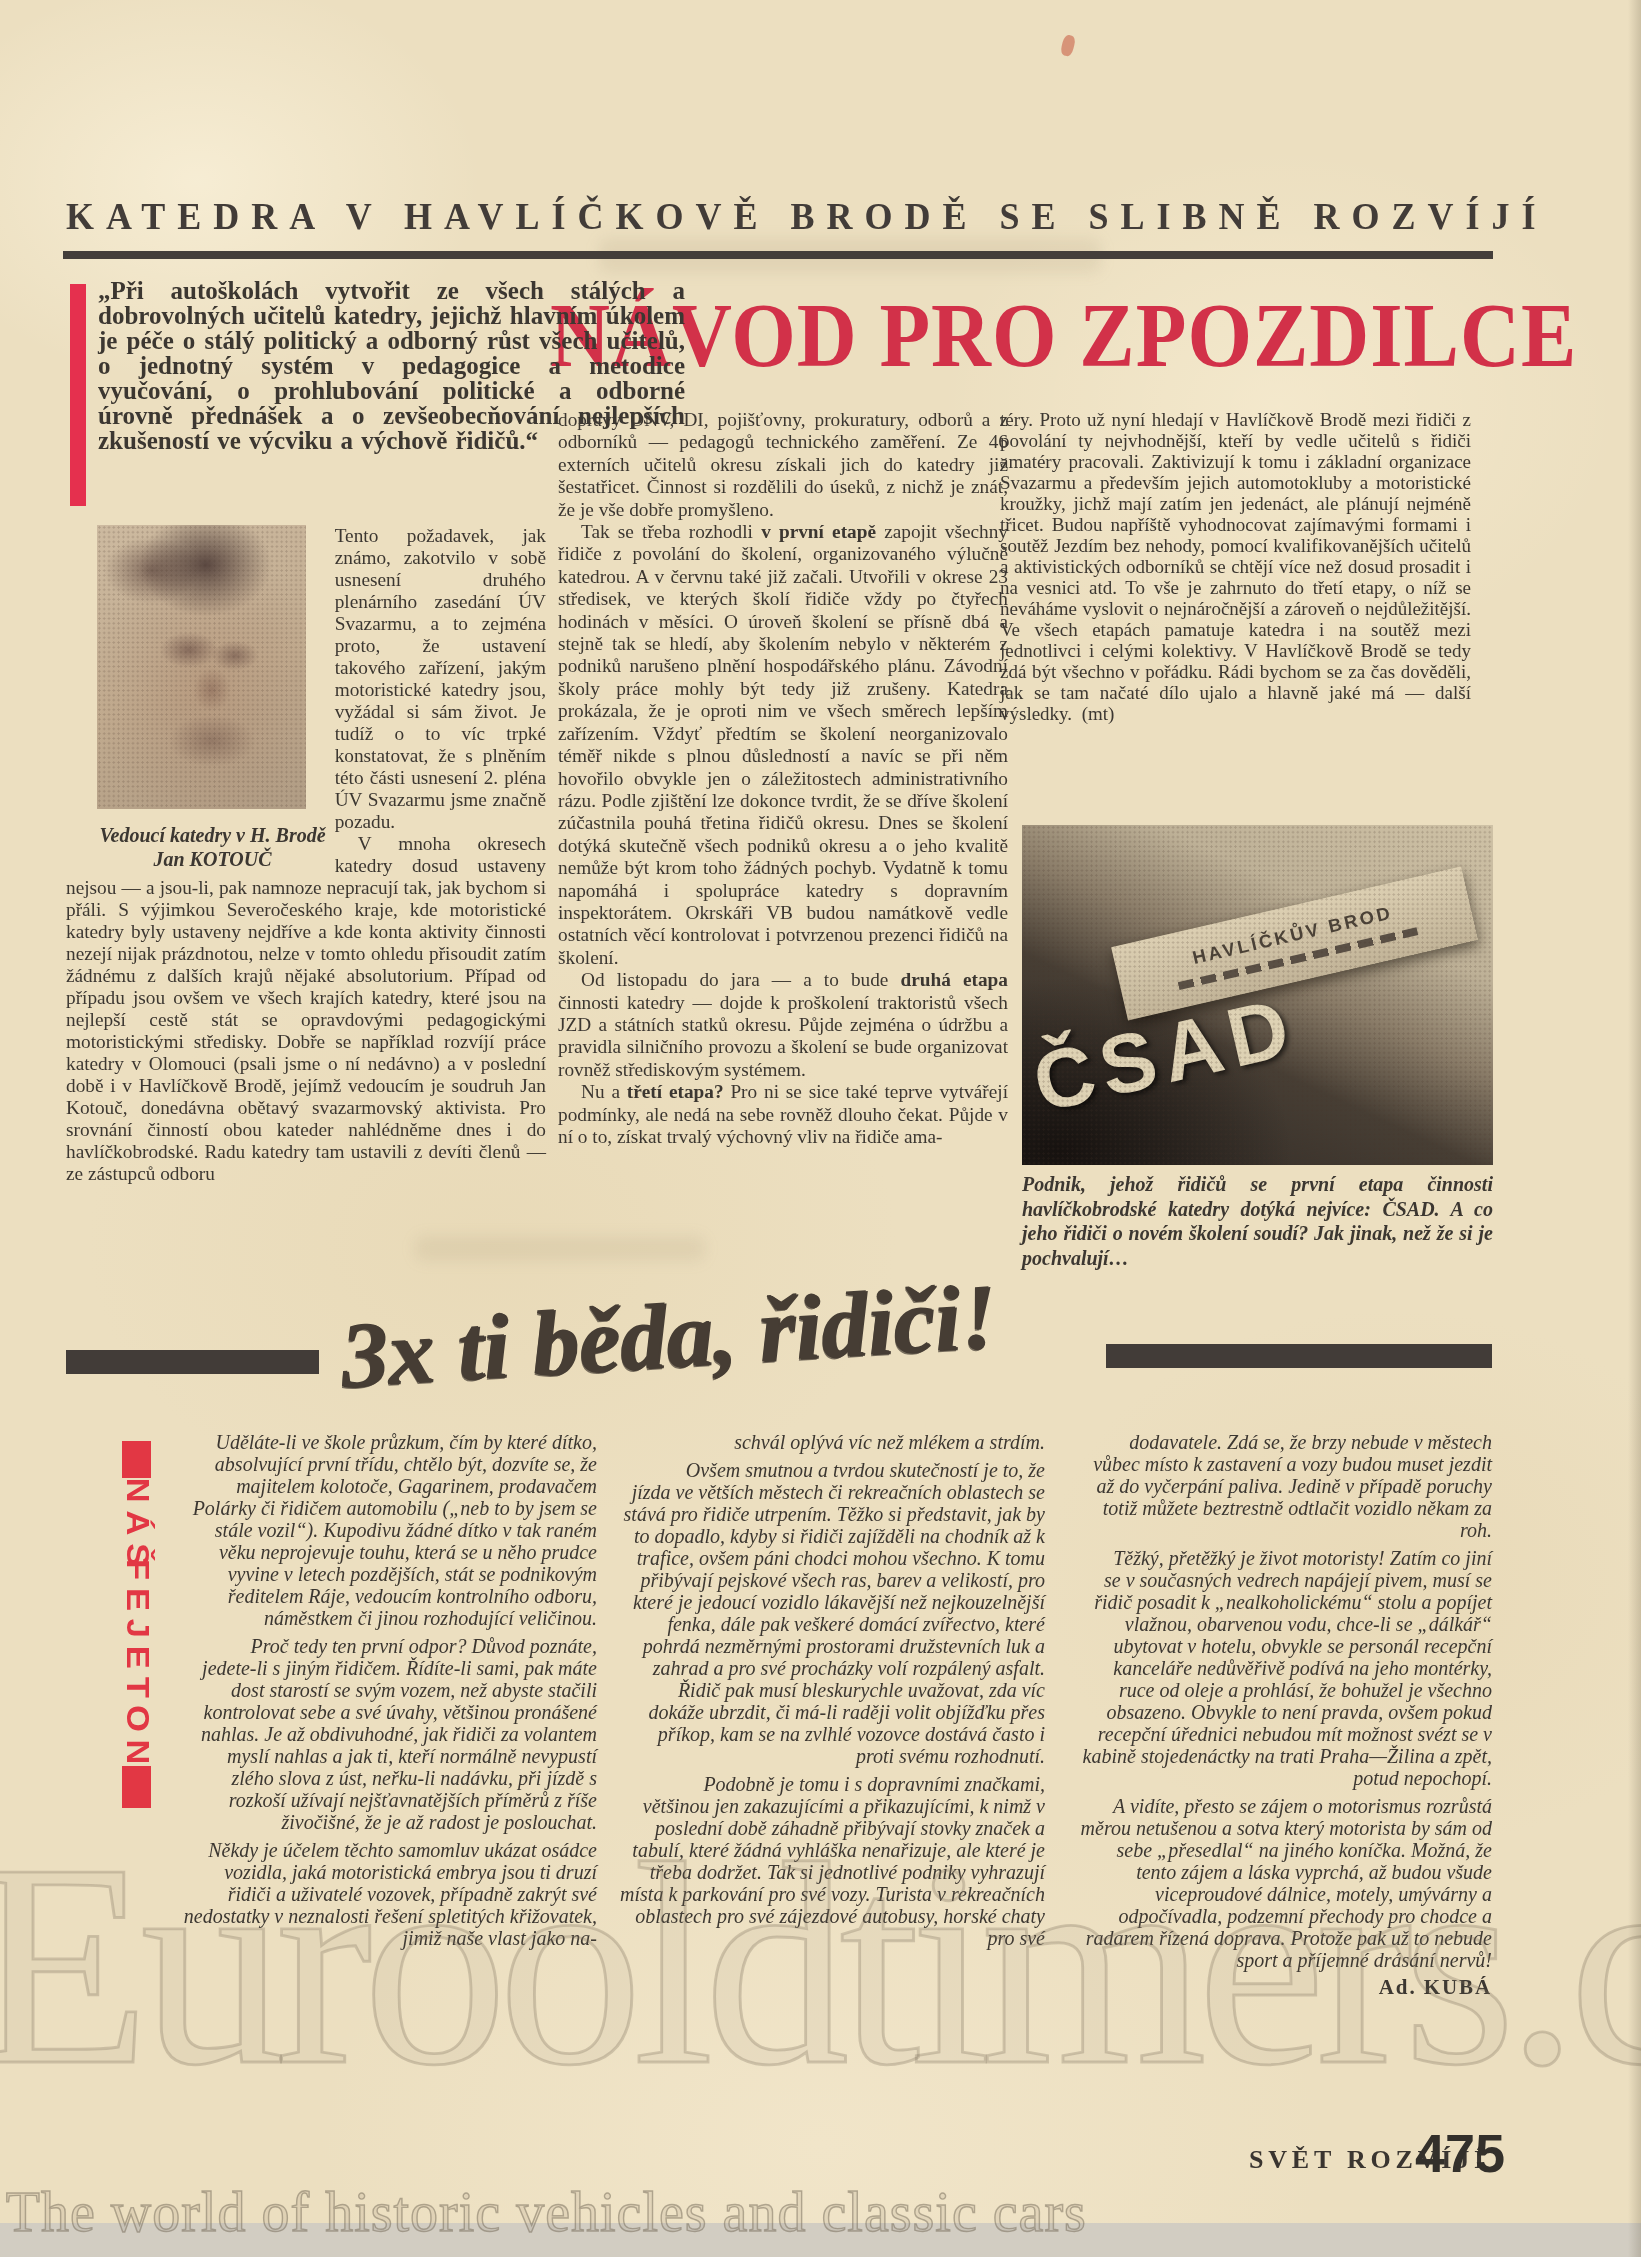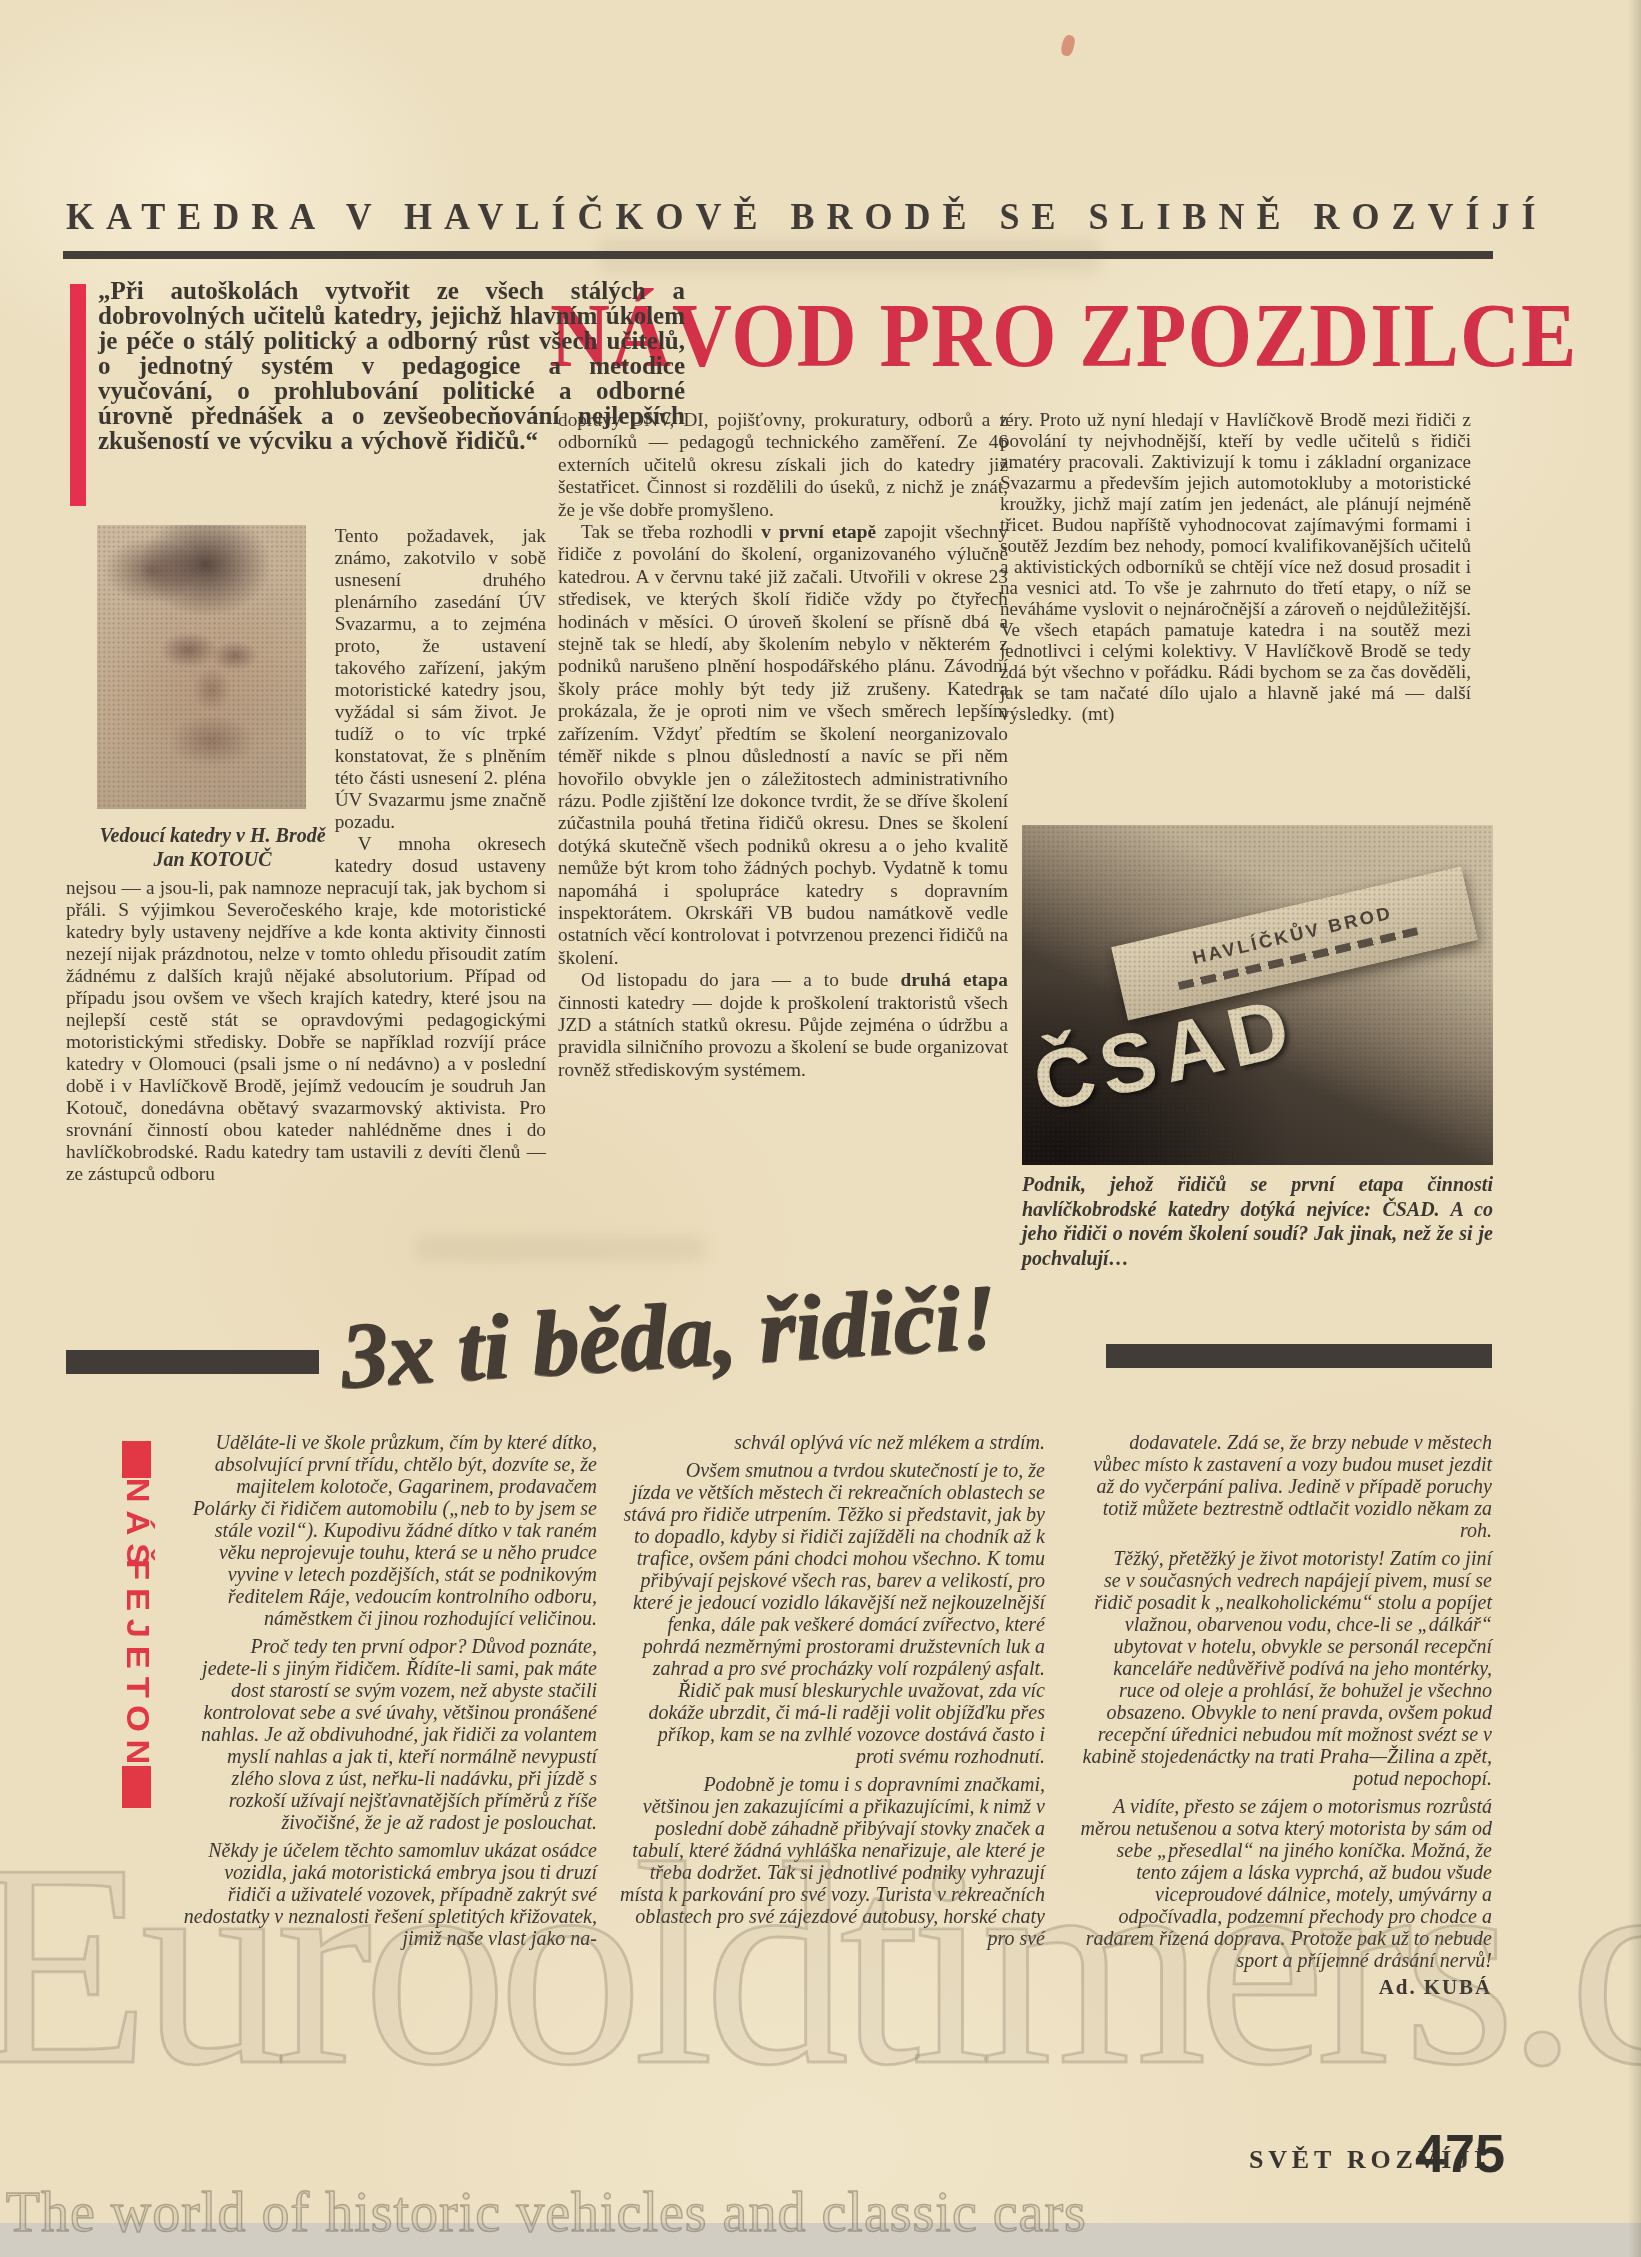--- a/index.html
+++ b/index.html
@@ -179,20 +179,21 @@
     <figcaption class="portrait-caption">Vedoucí katedry v H. Brodě Jan KOTOUČ</figcaption>
   </figure>
   <p class="noindent">Tento požadavek, jak známo, zakotvilo v sobě usnesení druhého plenárního zasedání ÚV Svazarmu, a to zejména proto, že ustavení takového zařízení, jakým motoristické katedry jsou, vyžádal si sám život. Je tudíž o to víc trpké konstatovat, že s plněním této části usnesení 2. pléna ÚV Svazarmu jsme značně pozadu.</p>
   <p>V mnoha okresech katedry dosud ustaveny nejsou — a jsou-li, pak namnoze nepracují tak, jak bychom si přáli. S výjimkou Severočeského kraje, kde motoristické katedry byly ustaveny nejdříve a kde konta aktivity činnosti nezejí nijak prázdnotou, nelze v tomto ohledu přisoudit zatím žádnému z dalších krajů nějaké absolutorium. Případ od případu jsou ovšem ve všech krajích katedry, které jsou na nejlepší cestě stát se opravdovými pedagogickými motoristickými středisky. Dobře se například rozvíjí práce katedry v Olomouci (psali jsme o ní nedávno) a v poslední době i v Havlíčkově Brodě, jejímž vedoucím je soudruh Jan Kotouč, donedávna obětavý svazarmovský aktivista. Pro srovnání činností obou kateder nahlédněme dnes i do havlíčkobrodské. Radu katedry tam ustavili z devíti členů — ze zástupců odboru</p>
 </div>
 
 <div class="abs body-col art-col2">
   <p class="noindent">dopravy ONV, DI, pojišťovny, prokuratury, odborů a z odborníků — pedagogů technického zaměření. Ze 46 externích učitelů okresu získali jich do katedry již šestatřicet. Činnost si rozdělili do úseků, z nichž je znát, že je vše dobře promyšleno.</p>
   <p><span>Tak se třeba rozhodli </span><b>v první etapě</b><span> zapojit všechny řidiče z povolání do školení, organizovaného výlučně katedrou. A v červnu také již začali. Utvořili v okrese 23 středisek, ve kterých školí řidiče vždy po čtyřech hodinách v měsíci. O úroveň školení se přísně dbá a stejně tak se hledí, aby školením nebylo v některém z podniků narušeno plnění hospodářského plánu. Závodní školy práce mohly být tedy již zrušeny. Katedra prokázala, že je oproti nim ve všech směrech lepším zařízením. Vždyť předtím se školení neorganizovalo téměř nikde s plnou důsledností a navíc se při něm hovořilo obvykle jen o záležitostech administrativního rázu. Podle zjištění lze dokonce tvrdit, že se dříve školení zúčastnila pouhá třetina řidičů okresu. Dnes se školení dotýká skutečně všech podniků okresu a o jeho kvalitě nemůže být krom toho žádných pochyb. Vydatně k tomu napomáhá i spolupráce katedry s dopravním inspektorátem. Okrskáři VB budou namátkově vedle ostatních věcí kontrolovat i potvrzenou prezenci řidičů na školení.</span></p>
   <p><span>Od listopadu do jara — a to bude </span><b>druhá etapa</b><span> činnosti katedry — dojde k proškolení traktoristů všech JZD a státních statků okresu. Půjde zejména o údržbu a pravidla silničního provozu a školení se bude organizovat rovněž střediskovým systémem.</span></p>
+  <p><span>Nu a </span><b>třetí etapa?</b><span> Pro ni se sice také teprve vytvářejí podmínky, ale nedá na sebe rovněž dlouho čekat. Půjde v ní o to, získat trvalý výchovný vliv na řidiče ama-</span></p>
 </div>
 
 <div class="abs body-col art-col3">
   <p class="noindent"><span>téry. Proto už nyní hledají v Havlíčkově Brodě mezi řidiči z povolání ty nejvhodnější, kteří by vedle učitelů s řidiči amatéry pracovali. Zaktivizují k tomu i základní organizace Svazarmu a především jejich automotokluby a motoristické kroužky, jichž mají zatím jen jedenáct, ale plánují nejméně třicet. Budou napříště vyhodnocovat zajímavými formami i soutěž Jezdím bez nehody, pomocí kvalifikovanějších učitelů a aktivistických odborníků se chtějí více než dosud prosadit i na vesnici atd. To vše je zahrnuto do třetí etapy, o níž se neváháme vyslovit o nejnáročnější a zároveň o nejdůležitější. Ve všech etapách pamatuje katedra i na soutěž mezi jednotlivci i celými kolektivy. V Havlíčkově Brodě se tedy zdá být všechno v pořádku. Rádi bychom se za čas dověděli, jak se tam načaté dílo ujalo a hlavně jaké má — další výsledky.</span><span class="mt-sig">  (mt)</span></p>
 </div>
 
 <div class="csad-photo halftone">
   <div class="csad-sign-top">
     <div class="sign-text">HAVLÍČKŮV BROD</div>
     <div class="sign-dashes"></div>

